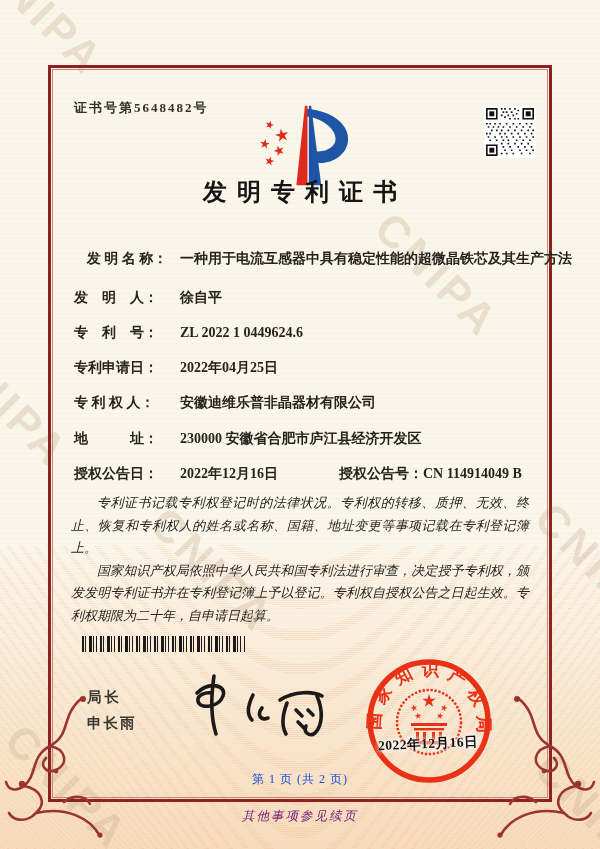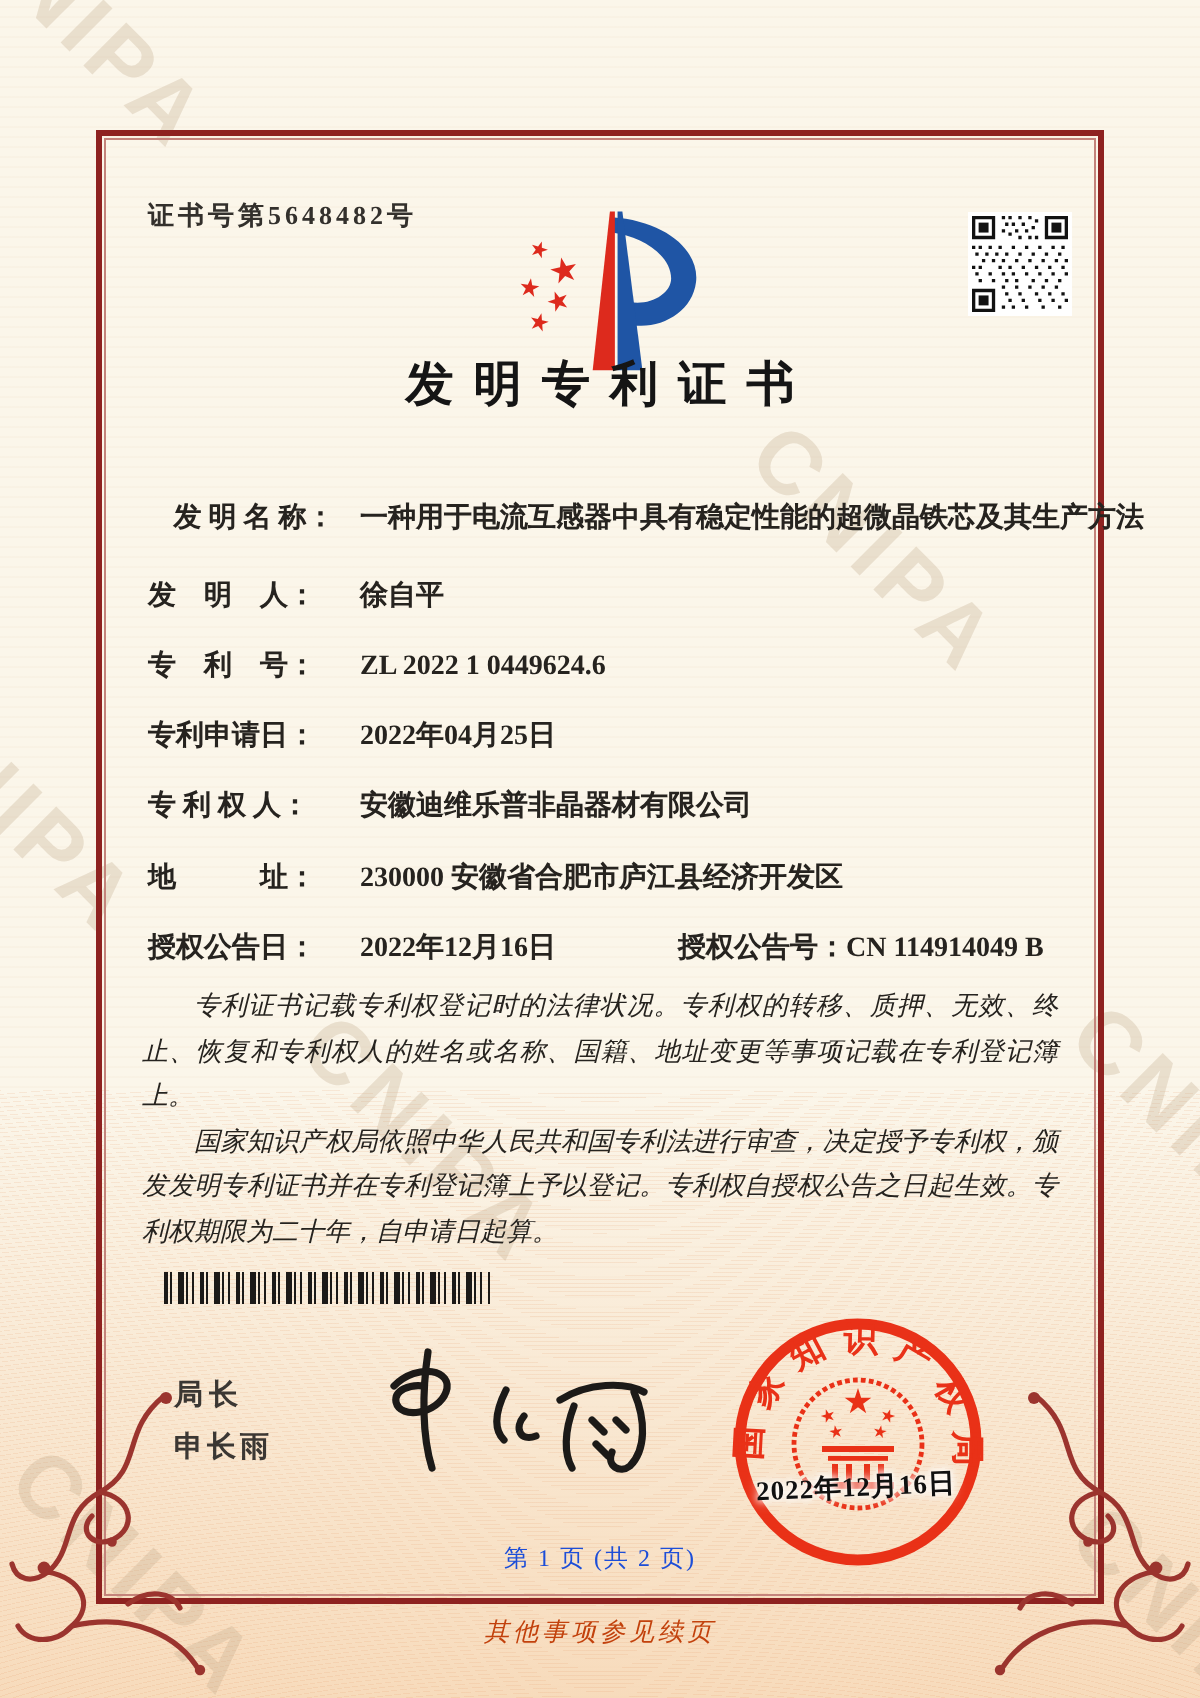--- a/index.html
+++ b/index.html
@@ -68,21 +68,21 @@
   .director-name{left:87px;top:714px;font-family:"Liberation Sans",sans-serif;font-size:14.5px;font-weight:bold;color:#3b3733;letter-spacing:2px;}
   .signature{left:176px;top:666px;width:150px;height:84px;}
   .seal{left:364px;top:656px;width:130px;height:130px;opacity:.95;}
   .seal-date{
     left:372px;top:735px;width:112px;text-align:center;
     font-size:13.5px;font-weight:bold;color:#101010;letter-spacing:.5px;white-space:nowrap;
     text-shadow:0 0 3px #fff,0 0 5px #fff,0 0 7px #fff;
     transform:rotate(-2.5deg);
   }
   .page-info{left:0;right:0;top:771px;text-align:center;font-size:12px;color:#1d4ed8;letter-spacing:1px;}
-  .continuation{left:0;right:0;top:808px;text-align:center;font-size:12.5px;font-style:italic;color:#c2410c;letter-spacing:2px;}
+  .continuation{left:0;right:0;top:808px;text-align:center;font-size:12.5px;font-style:italic;color:#701a75;letter-spacing:2px;}
   .flourish{width:104px;height:146px;}
   .flourish-left{left:4px;top:694px;}
   .flourish-right{right:4px;top:694px;transform:scaleX(-1);}
 </style>
 </head>
 <body>
 
 <div class="paper-texture"></div>
 <div class="guilloche"></div>
 

